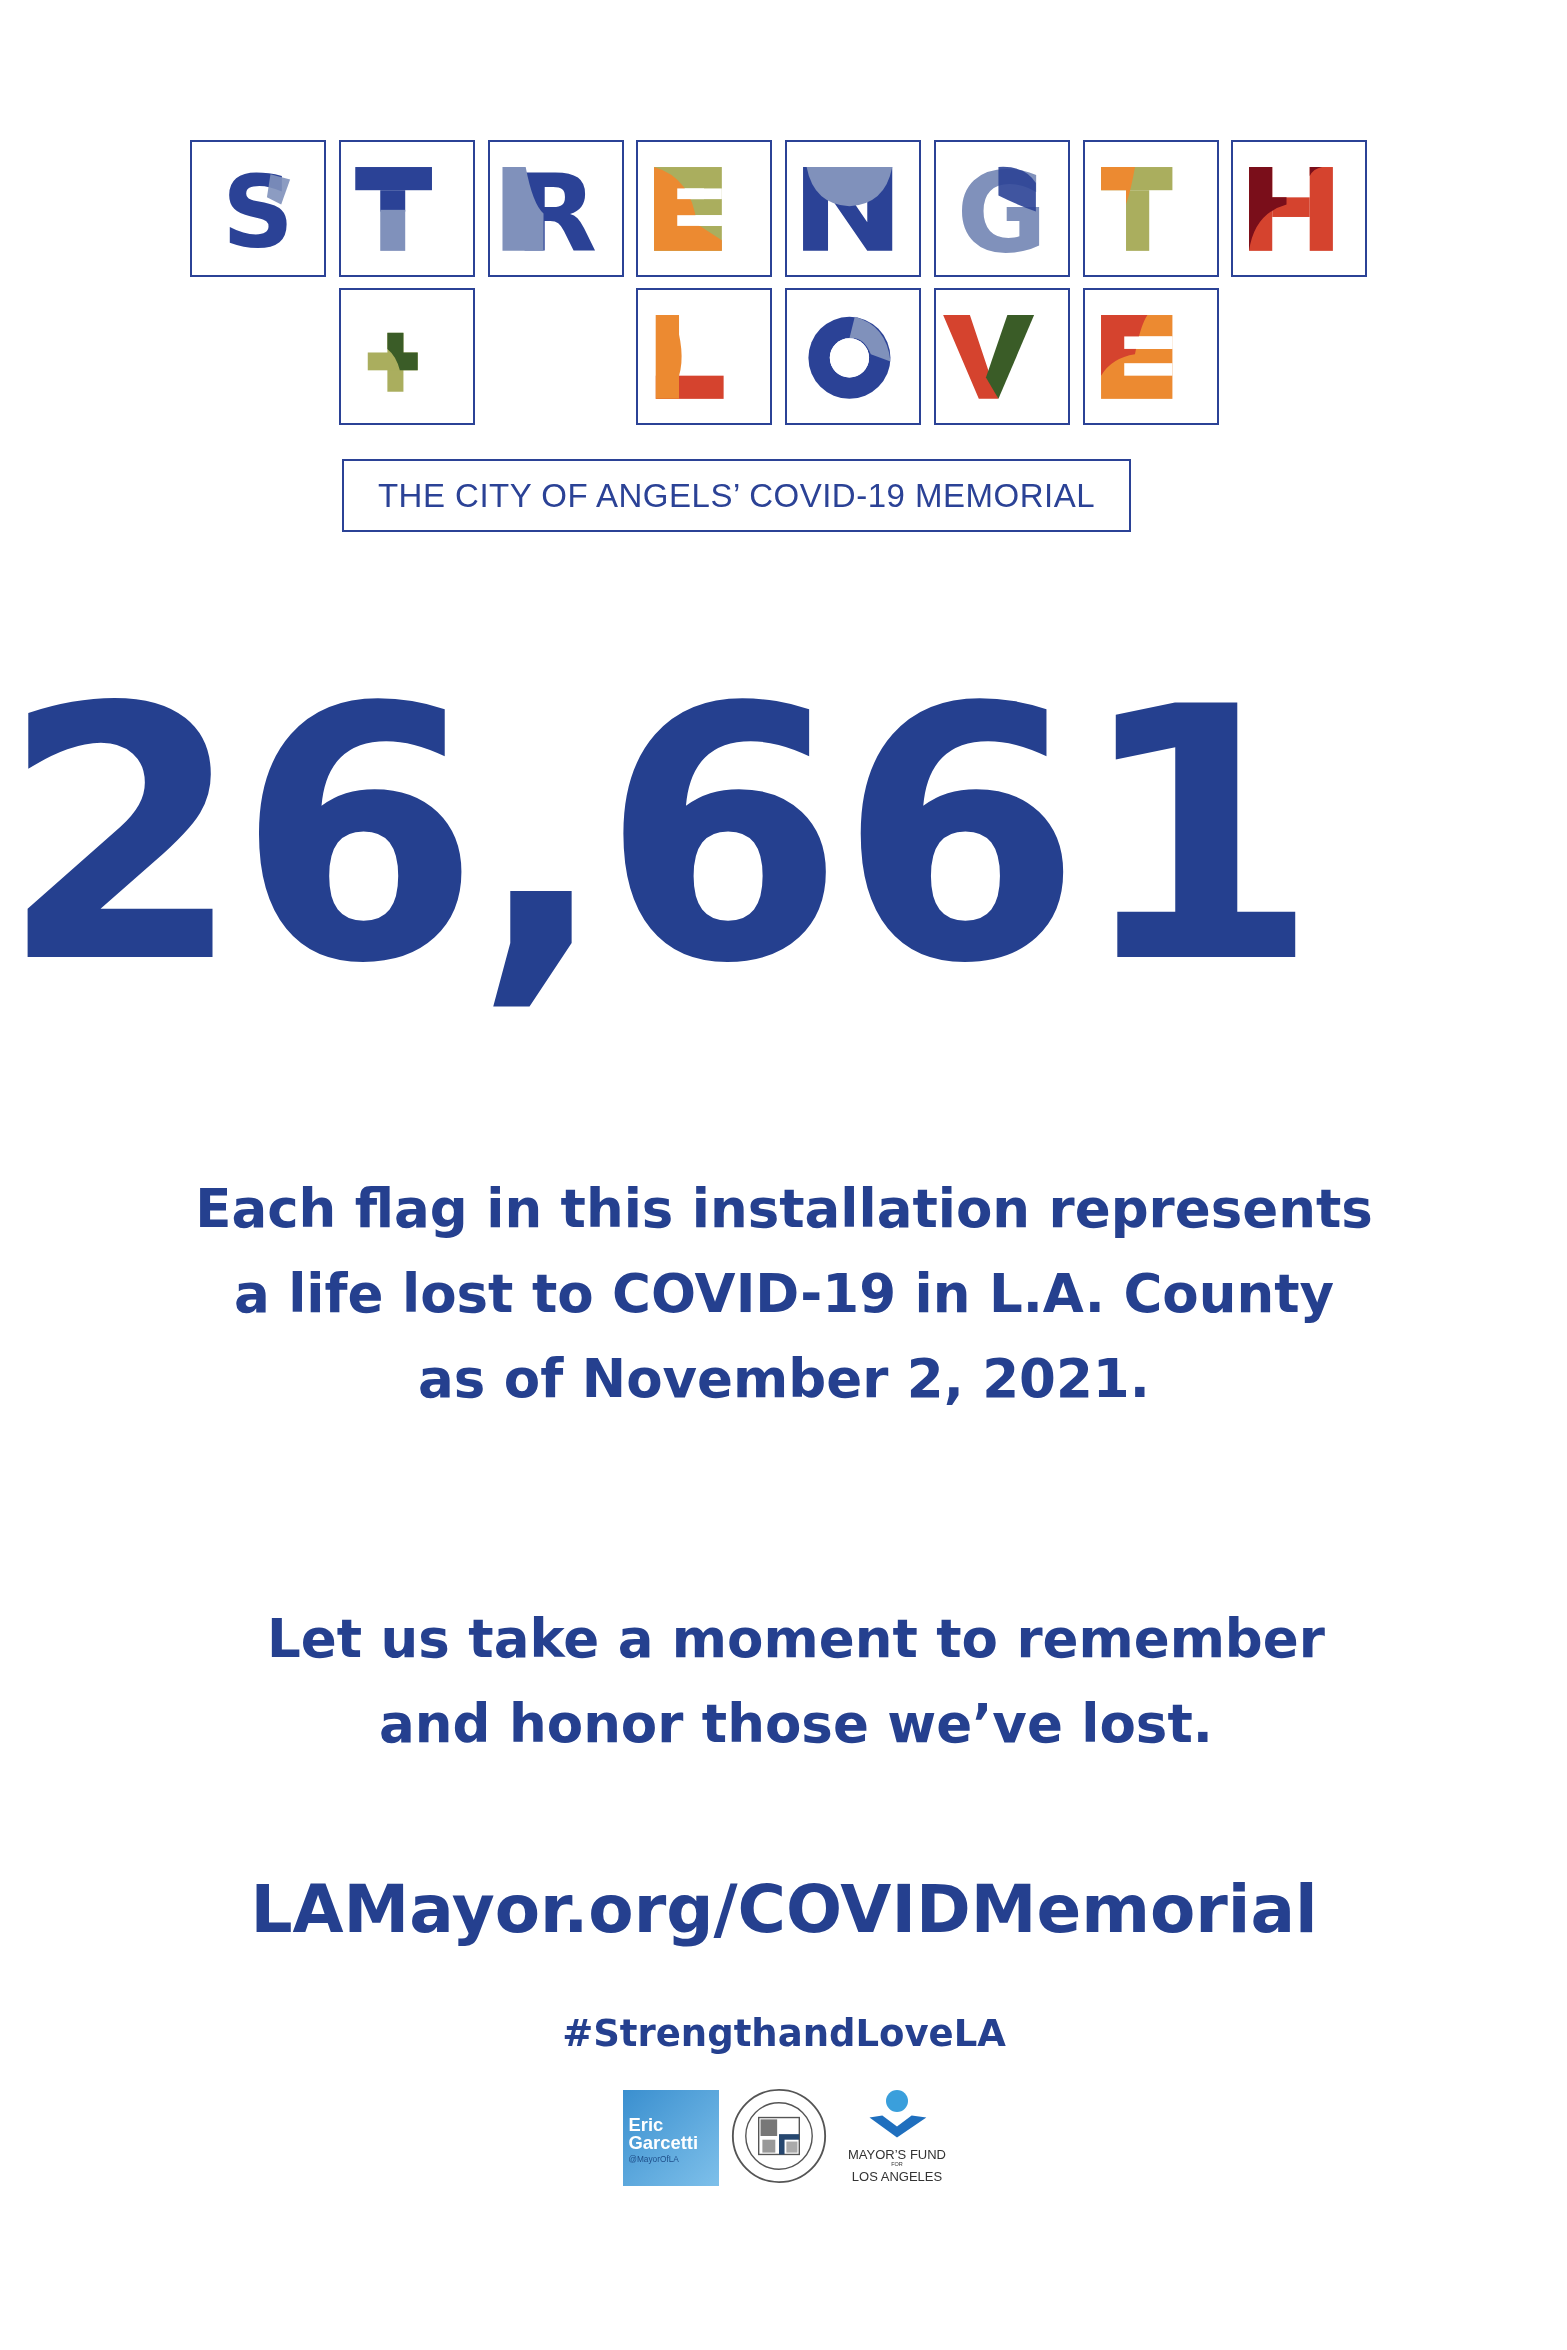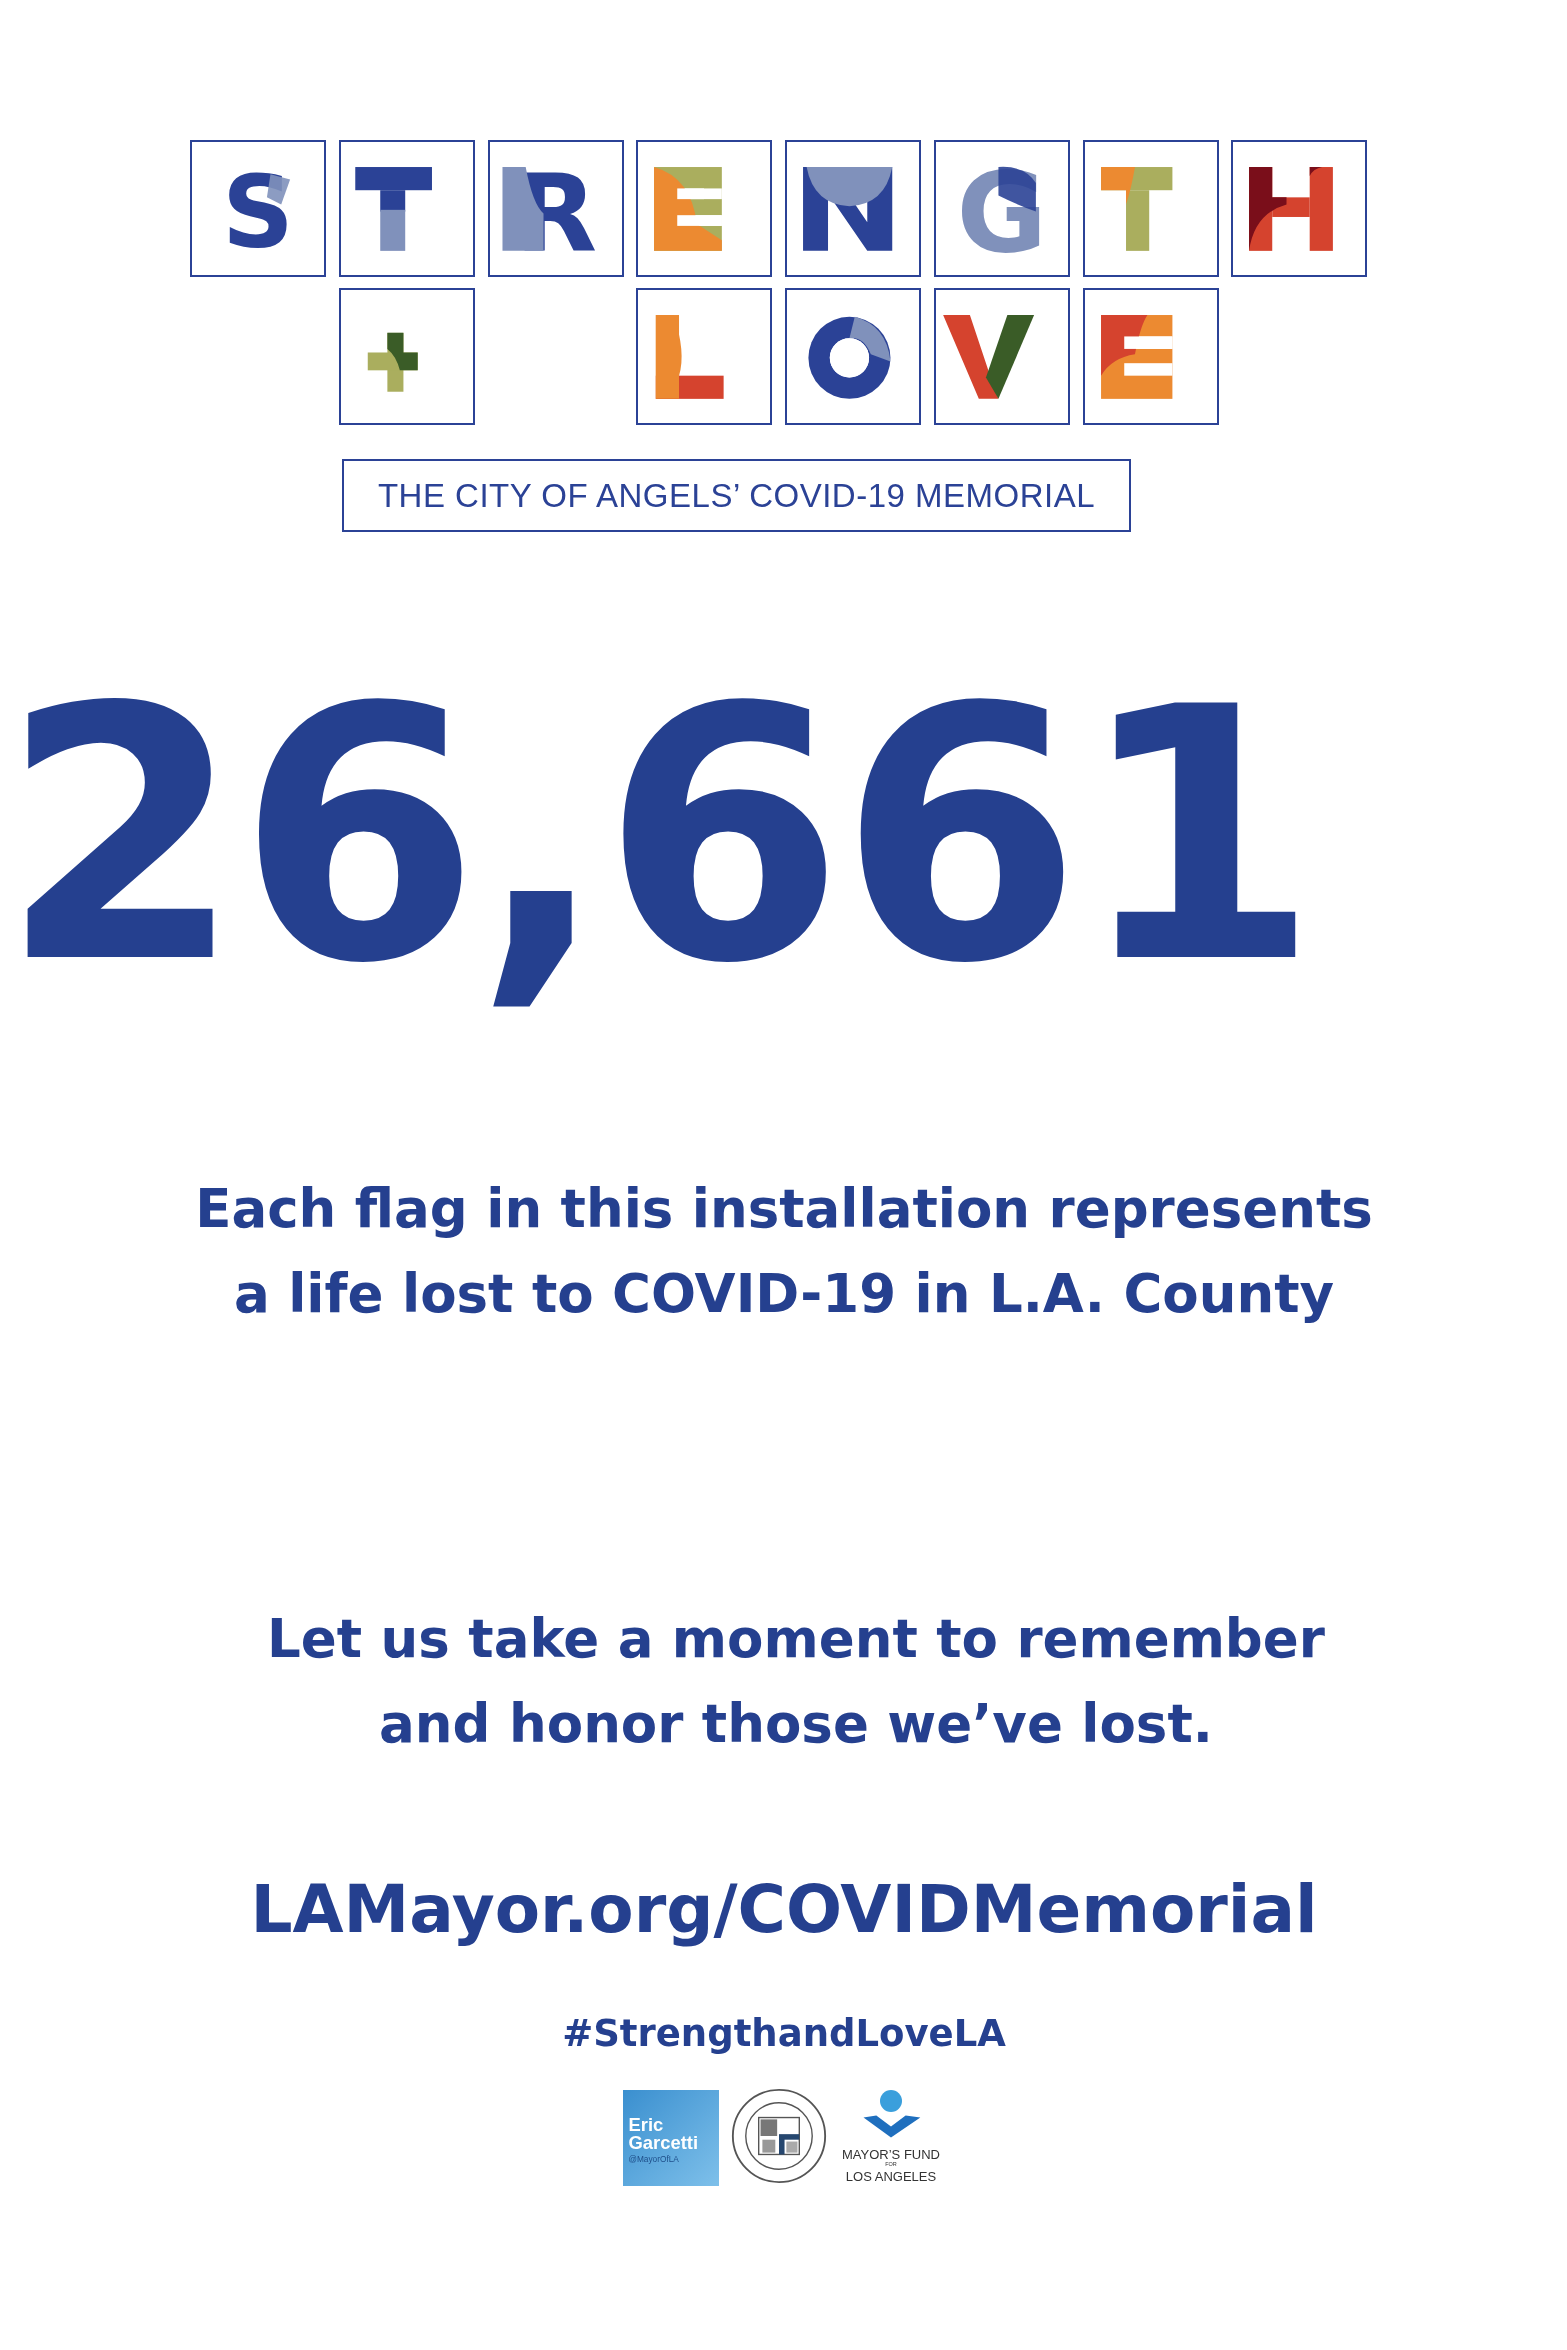--- a/index.html
+++ b/index.html
@@ -21,21 +21,21 @@
   .p2 { top:1596px; font-size:53px; line-height:85px;padding-left:12px; }
   .url { top:1864px; font-size:66px; line-height:92px; }
   .hash { top:2011px; font-size:37px; line-height:46px; }
   .logos { position:absolute; top:2086px; left:623px; width:331px; height:101px; }
   .logo-eg { position:absolute; left:0; top:3.7px; width:96px; height:96px;
           background:linear-gradient(135deg,#3a8fcf,#7ec0ea); color:#fff; box-sizing:border-box;
           padding:26px 0 0 5.5px; }
   .logo-eg .l1 { font-weight:bold; font-size:18.4px; line-height:18.4px; display:block; }
   .logo-eg .l2 { font-size:8.3px; font-weight:normal; display:block; color:#1f4f8a; margin-top:1.8px; }
   .logo-seal { position:absolute; left:108px; top:1.8px; width:96px; height:96px; }
-  .logo-fund { position:absolute; left:213px; top:0; width:110px; height:101px; text-align:center; }
+  .logo-fund { position:absolute; left:219px; top:0; width:110px; height:101px; text-align:center; }
   .logo-fund .t1 { position:absolute; top:61px; left:0; width:110px; font-size:13px; color:#333; }
   .logo-fund .t2 { position:absolute; top:75px; left:0; width:110px; font-size:5.5px; color:#333; }
   .logo-fund .t3 { position:absolute; top:83px; left:0; width:110px; font-size:13px; color:#333; }
 </style>
 </head>
 <body>
 
 <div class="tile" style="left:190px;top:140px;">
   <svg viewBox="0 0 148 149">
       <text x="74" y="118" text-anchor="middle" font-family="DejaVu Sans" font-weight="bold" font-size="112" fill="#2B4296">S</text>
@@ -134,20 +134,21 @@
 
 <div class="subtitle-box">
   <span>THE CITY OF ANGELS’ COVID-19 MEMORIAL</span>
 </div>
 
 <div class="big-number">26,661</div>
 
 <div class="para p1">
   <div>Each flag in this installation represents</div>
   <div>a life lost to COVID-19 in L.A. County</div>
+  <div>as of November 2, 2021.</div>
 </div>
 
 <div class="para p2">
   <div>Let us take a moment to remember</div>
   <div>and honor those we’ve lost.</div>
 </div>
 
 <div class="para url">LAMayor.org/COVIDMemorial</div>
 <div class="para hash">#StrengthandLoveLA</div>
 

